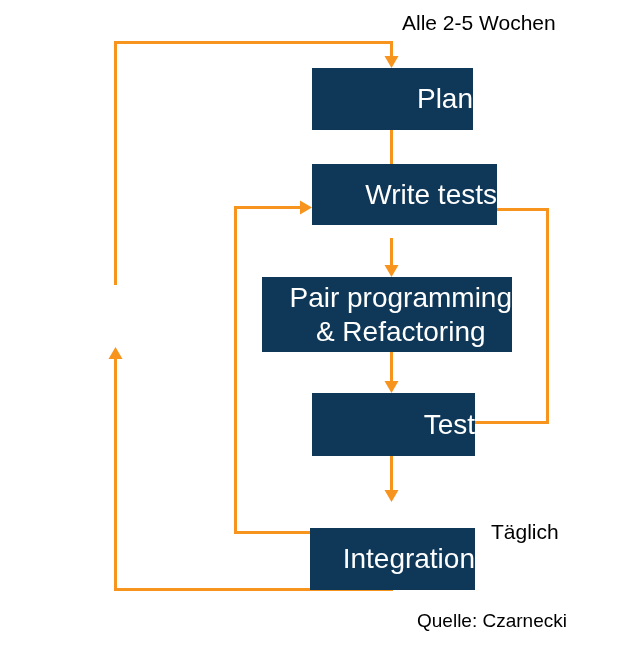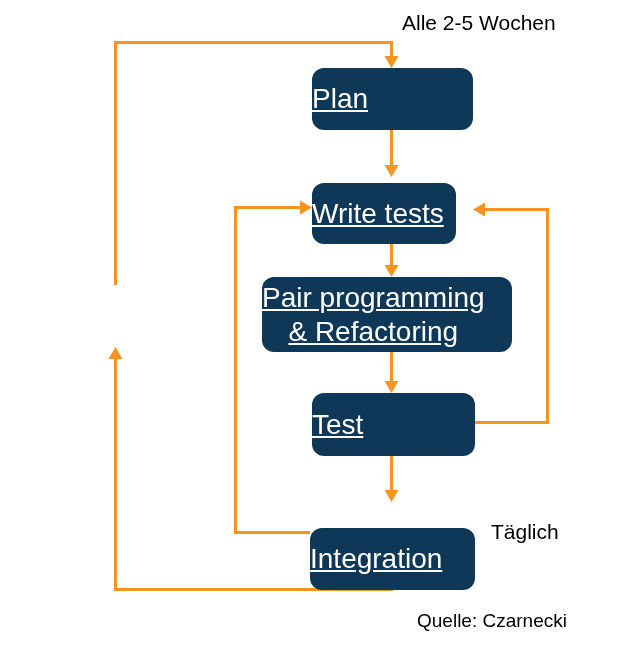--- a/index.html
+++ b/index.html
@@ -33,28 +33,27 @@
     stroke-linejoin:miter;
   }
   .arrowhead{
     fill:var(--arrow);
     stroke:none;
   }
   .node{
     position:absolute;
     background:var(--node-fill);
     color:var(--node-text);
-    border-radius:12px;
+    border-radius:0;
     display:flex;
     align-items:center;
-    justify-content:flex-start;
+    justify-content:flex-end;
     text-align:center;
     font-size:28px;
     line-height:1.2;
-    text-decoration:underline;
   }
   .node-label{
     white-space:pre-line;
   }
   .annotation{
     position:absolute;
     color:var(--annotation-text);
     font-size:21px;
     white-space:nowrap;
   }
@@ -107,21 +106,21 @@
     <g>
       <polyline class="edge" points="391.5,564 391.5,589.5 115.5,589.5 115.5,358"></polyline>
       <polygon class="arrowhead" points="108.5,359 122.5,359 115.5,347"></polygon>
     </g>
   </svg>
 
   <div class="node" style="left:312px;top:68px;width:161px;height:62px;">
     <span class="node-label">Plan</span>
   </div>
 
-  <div class="node" style="left:312px;top:183px;width:144px;height:61px;">
+  <div class="node" style="left:312px;top:164px;width:161px;height:61px;padding-left:24px;">
     <span class="node-label">Write tests</span>
   </div>
 
   <div class="node" style="left:312px;top:393px;width:163px;height:63px;">
     <span class="node-label">Test</span>
   </div>
 
   <div class="node" style="left:262px;top:277px;width:250px;height:75px;">
     <span class="node-label">Pair programming
 &amp; Refactoring</span>

